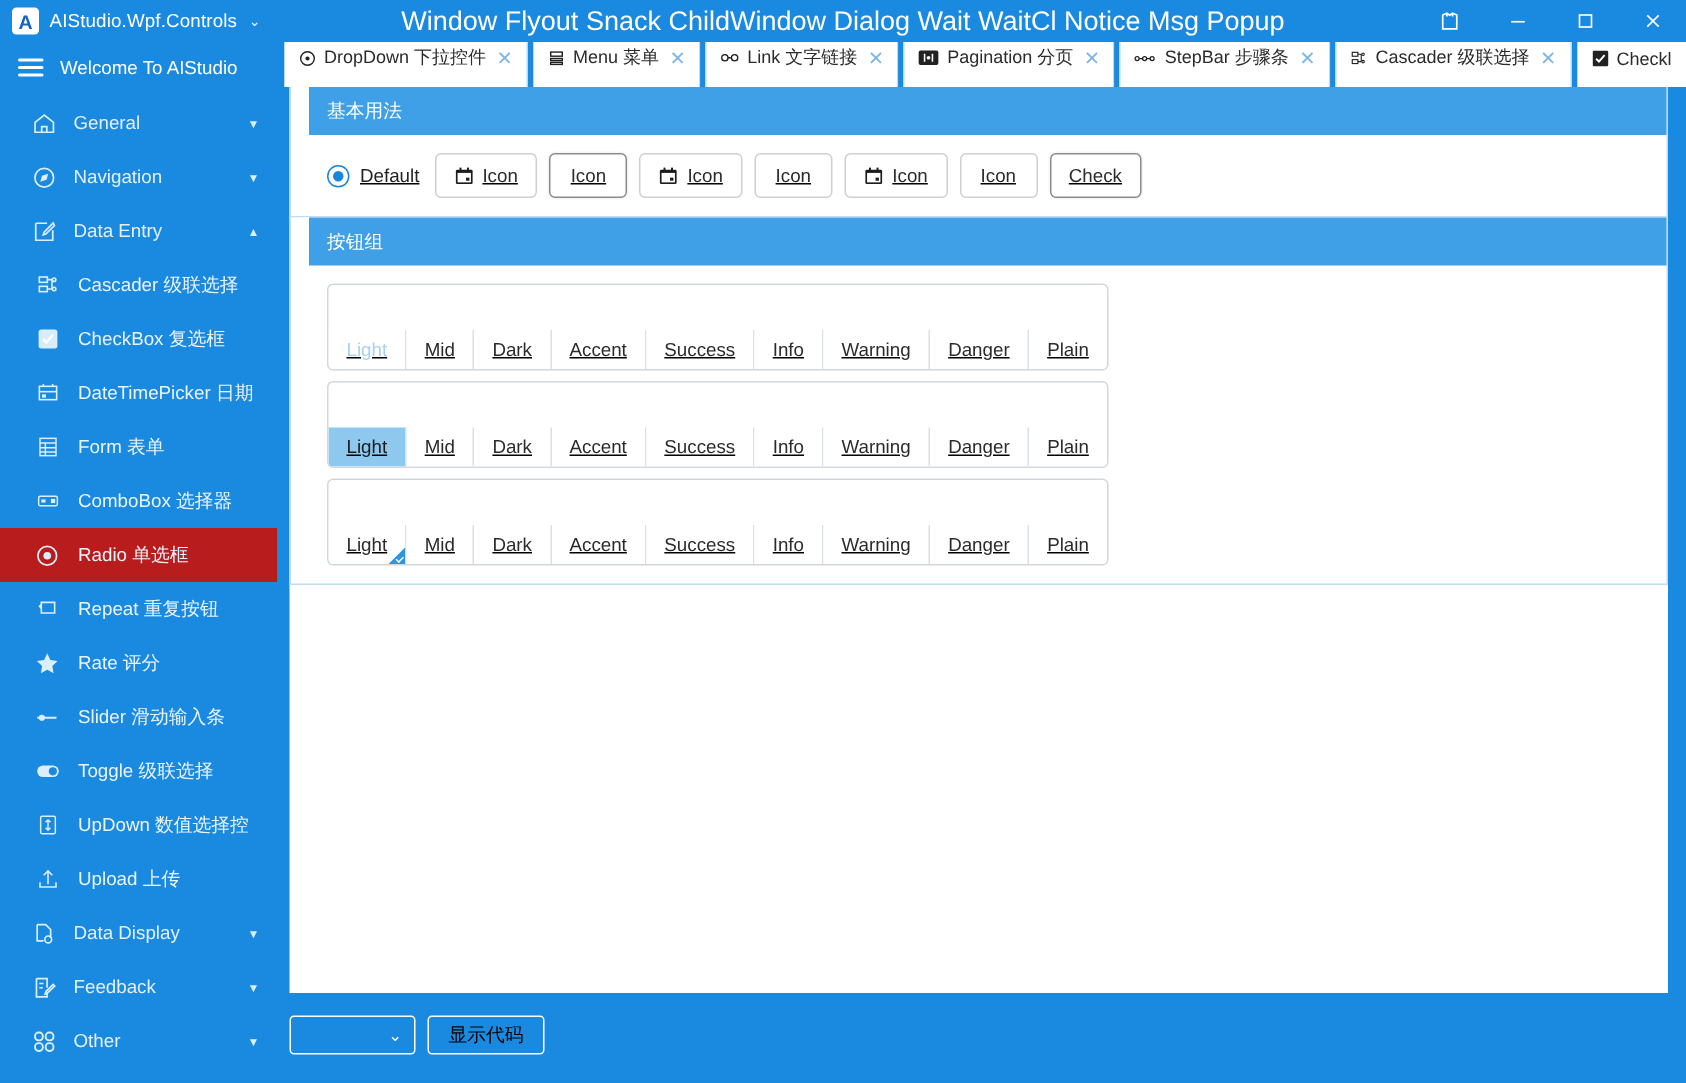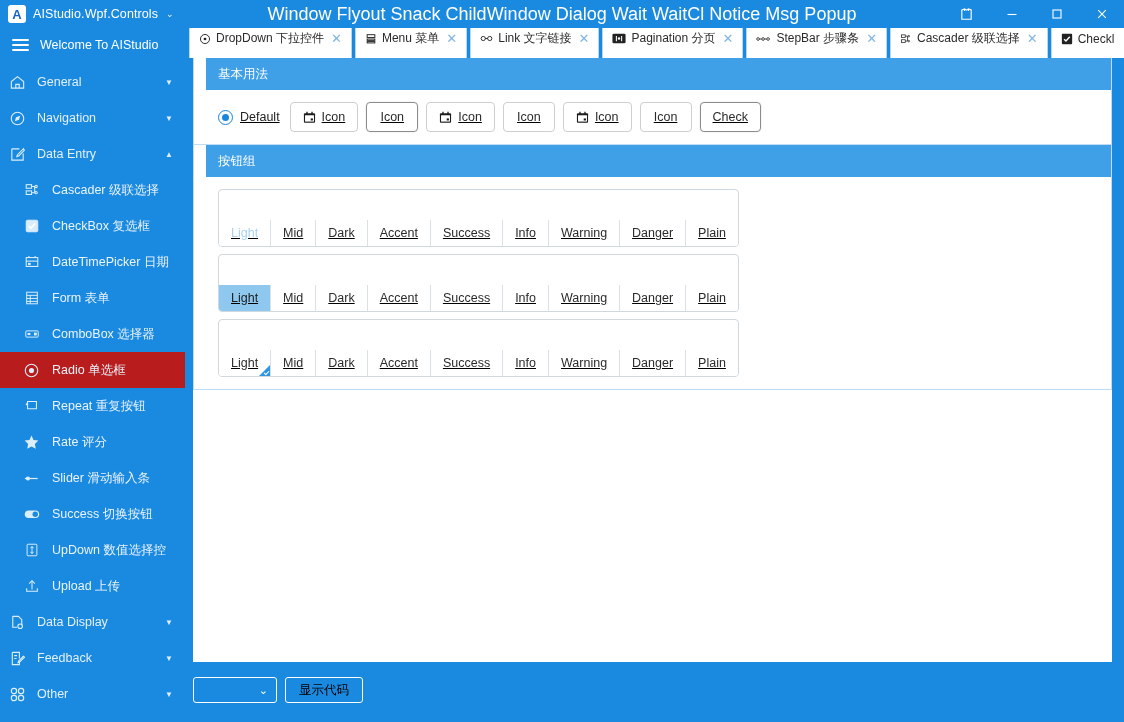--- a/index.html
+++ b/index.html
@@ -64,21 +64,21 @@
   .welcome {
     height: 34px; flex: 0 0 34px;
     display: flex; align-items: center; gap: 11px;
     padding-left: 12px; color: #fff; font-size: 12.5px;
   }
   .hamburger { width: 17px; display: flex; flex-direction: column; gap: 3px; }
   .hamburger i { display: block; height: 2px; background: #fff; border-radius: 1px; }
   .nav { flex: 1 1 auto; overflow: hidden; padding-top: 2px; }
   .nav-group {
     height: 36px; display: flex; align-items: center;
-    padding-left: 8px; padding-right: 12px;
+    padding-left: 20px; padding-right: 12px;
     color: #e3f0fb; font-size: 12.5px; gap: 10px;
   }
   .nav-group .ico, .nav-item .ico {
     width: 19px; height: 19px; flex: 0 0 19px;
     display: flex; align-items: center; justify-content: center;
     color: #dbeefb;
   }
   .nav-group .lbl { flex: 1 1 auto; white-space: nowrap; }
   .caret { font-size: 8px; color: #dbeefb; }
   .nav-item {
@@ -402,21 +402,21 @@
           <span class="lbl">Slider 滑动输入条</span>
         </div>
 
         <div class="nav-item">
           <span class="ico">
             <svg width="18" height="18" viewBox="0 0 20 18" fill="none">
               <rect x="2" y="5" width="16" height="8.5" rx="4.25" fill="currentColor"></rect>
               <circle cx="13.6" cy="9.25" r="3" fill="#1a89e0"></circle>
             </svg>
           </span>
-          <span class="lbl">Success 切换按钮</span>
+          <span class="lbl">Toggle 级联选择</span>
         </div>
 
         <div class="nav-item">
           <span class="ico">
             <svg width="16" height="16" viewBox="0 0 18 18" fill="none" stroke="currentColor" stroke-width="1.1">
               <rect x="3.5" y="2.5" width="11" height="13" rx="1"></rect>
               <path d="M9 5 V13 M9 5 L7.2 7 M9 5 L10.8 7 M9 13 L7.2 11 M9 13 L10.8 11"></path>
             </svg>
           </span>
           <span class="lbl">UpDown 数值选择控</span>

